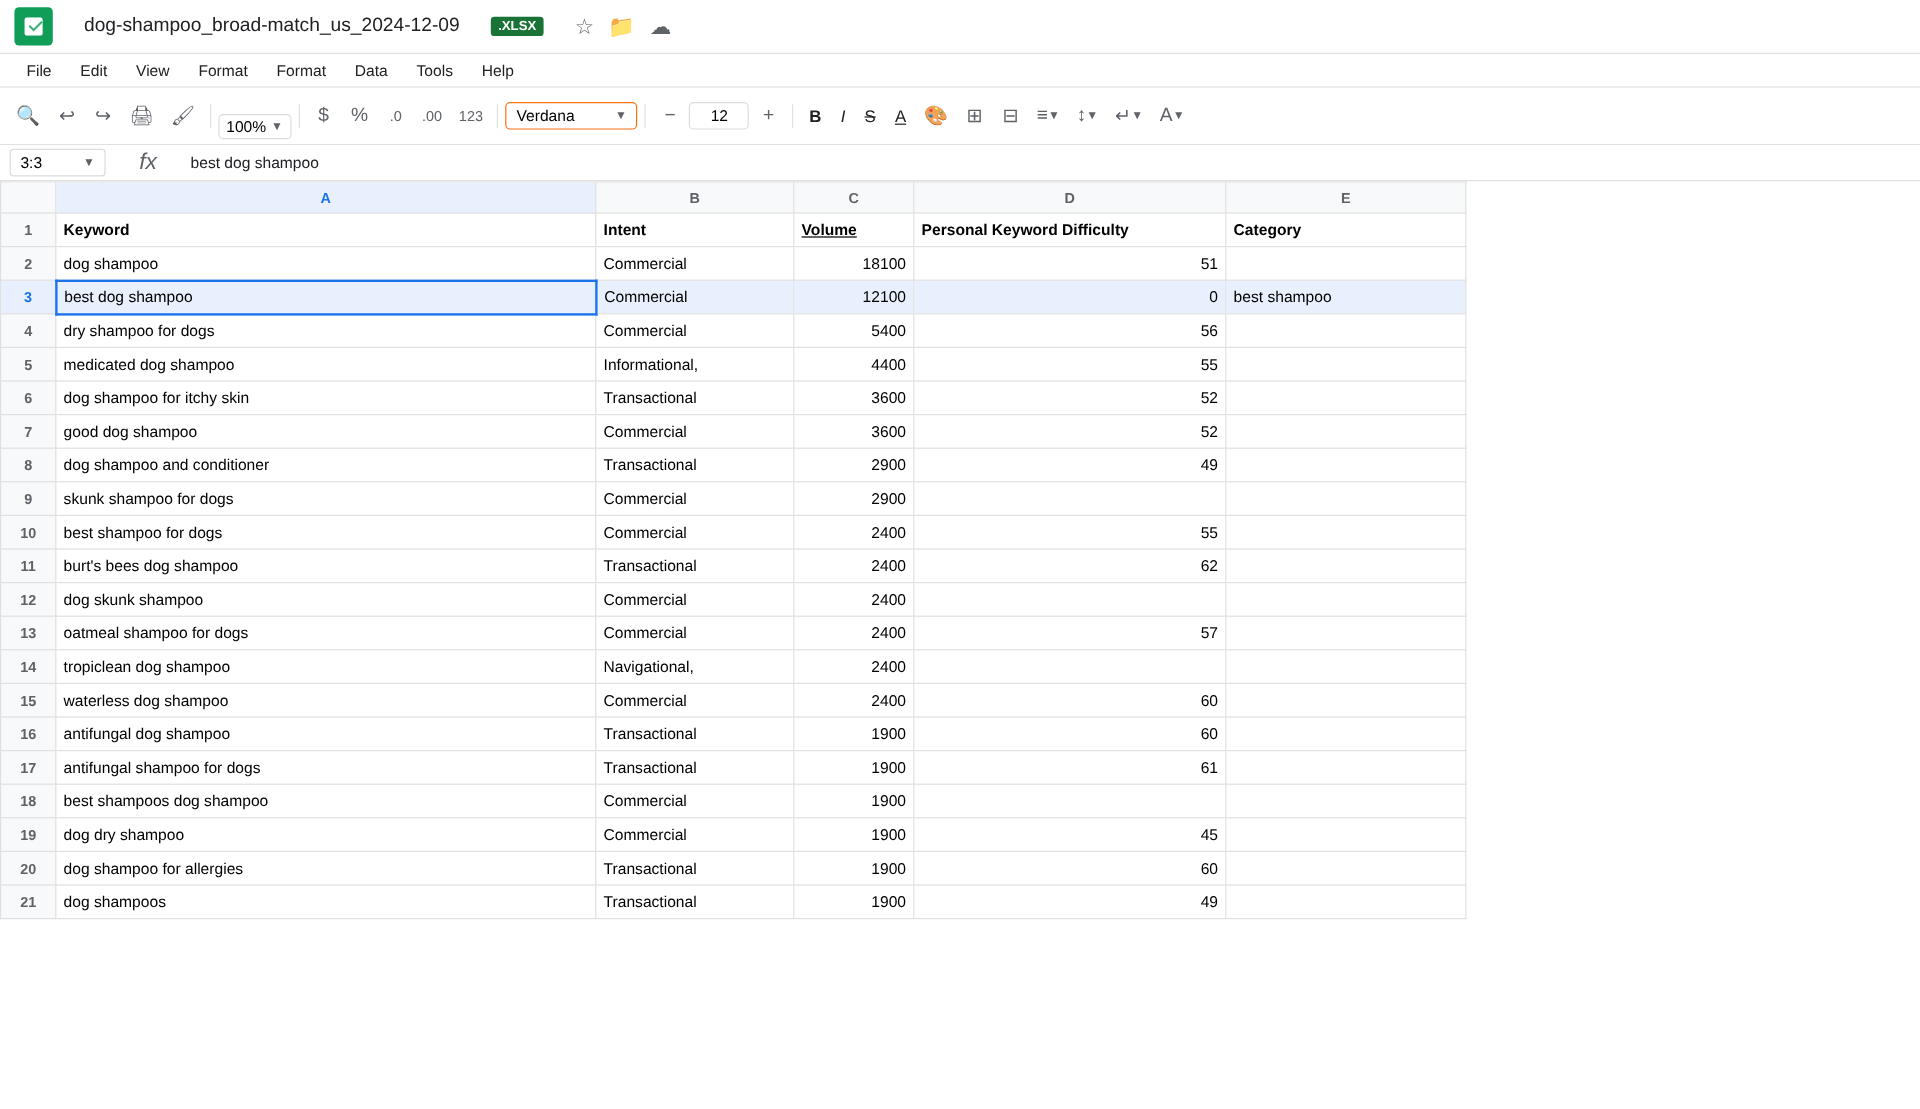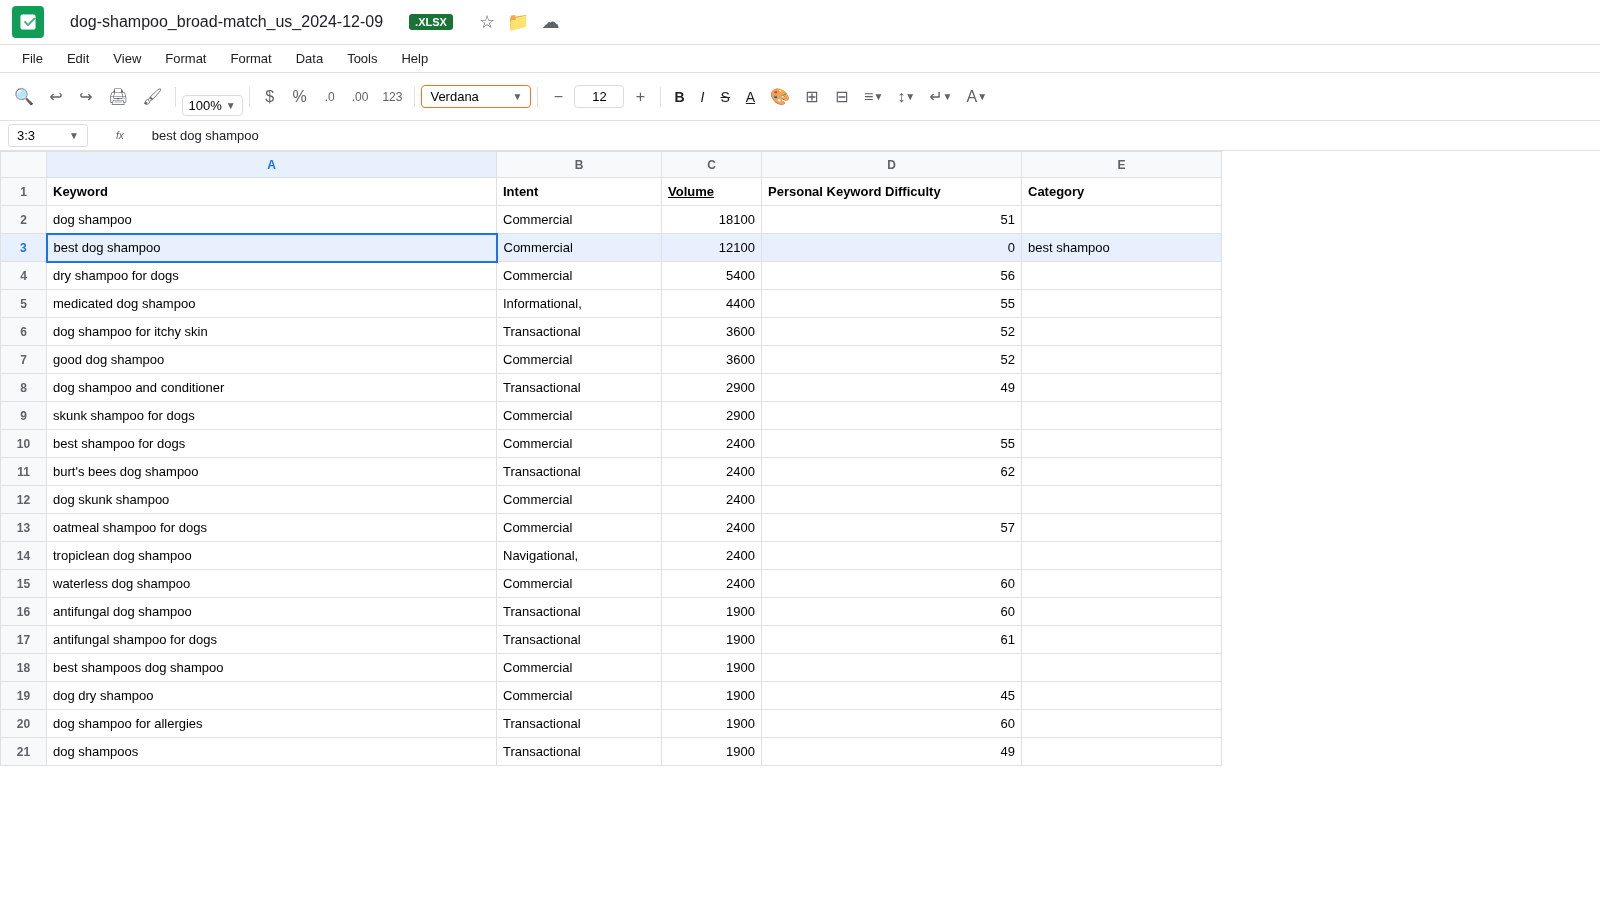--- a/index.html
+++ b/index.html
@@ -129,21 +129,21 @@
       border: 1px solid #dadce0;
       border-radius: 3px;
       padding: 3px 8px;
       font-size: 13px;
       min-width: 80px;
       display: flex; align-items: center; justify-content: space-between;
     }
     #fx-label {
       color: #5f6368;
       font-style: italic;
-      font-size: 10px;
+      font-size: 19px;
       margin: 0 4px;
     }
     #formula-content {
       font-size: 13px;
       color: #202124;
       flex: 1;
     }
 
     
     #sheet-container {

